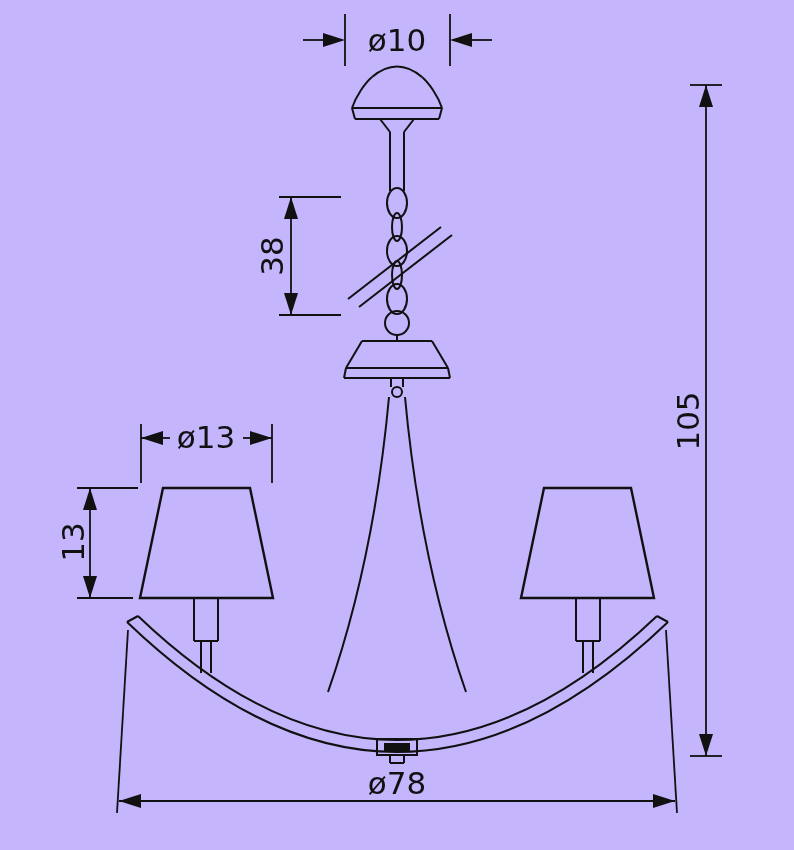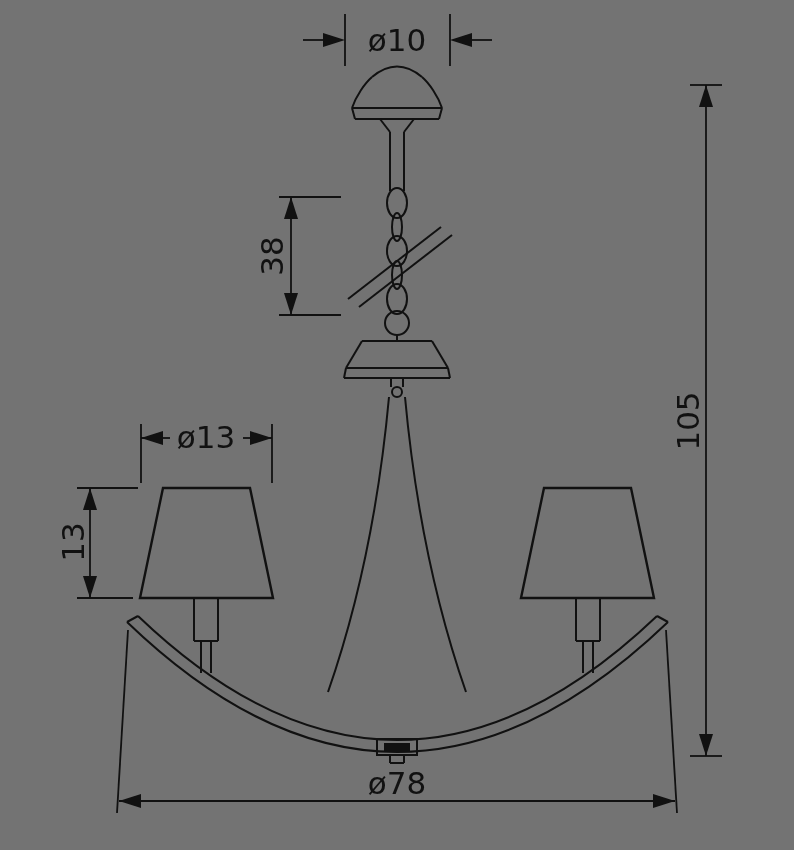--- a/index.html
+++ b/index.html
@@ -4,21 +4,21 @@
 <style>
   html, body {
     margin: 0;
     padding: 0;
     background: #ffffff;
   }
   .canvas {
     position: relative;
     width: 794px;
     height: 850px;
-    background: #737373;
+    background: #c4b5fd;
     overflow: hidden;
   }
   svg { display: block; }
   .dwg {
     stroke: #111111;
     stroke-width: 2;
     fill: none;
     stroke-linecap: butt;
     stroke-linejoin: miter;
   }

